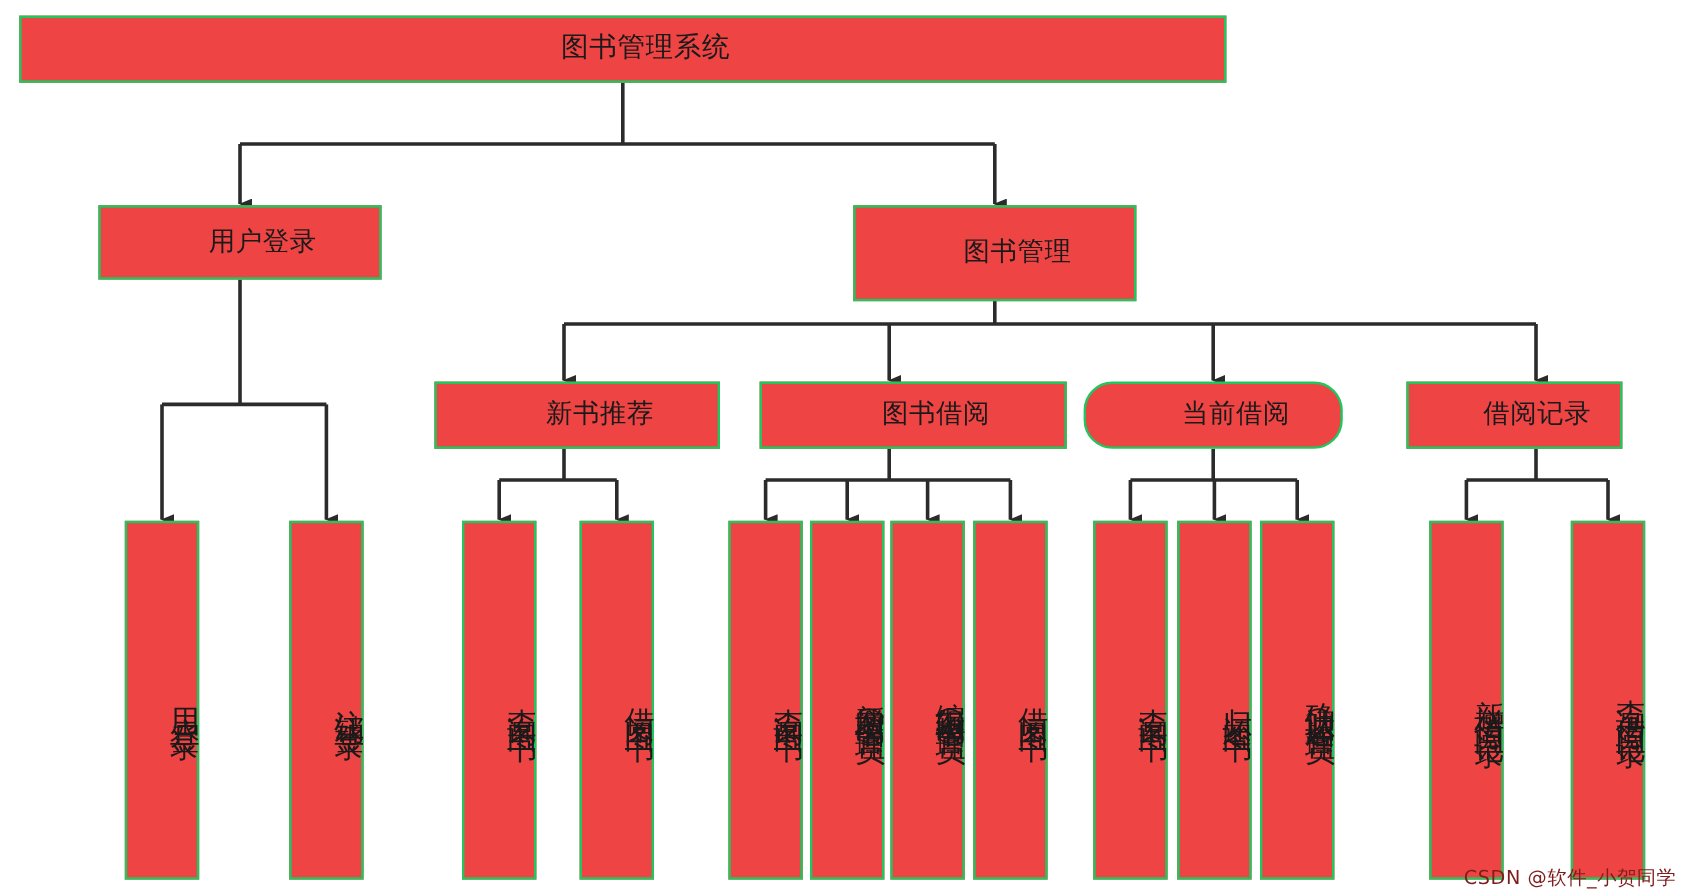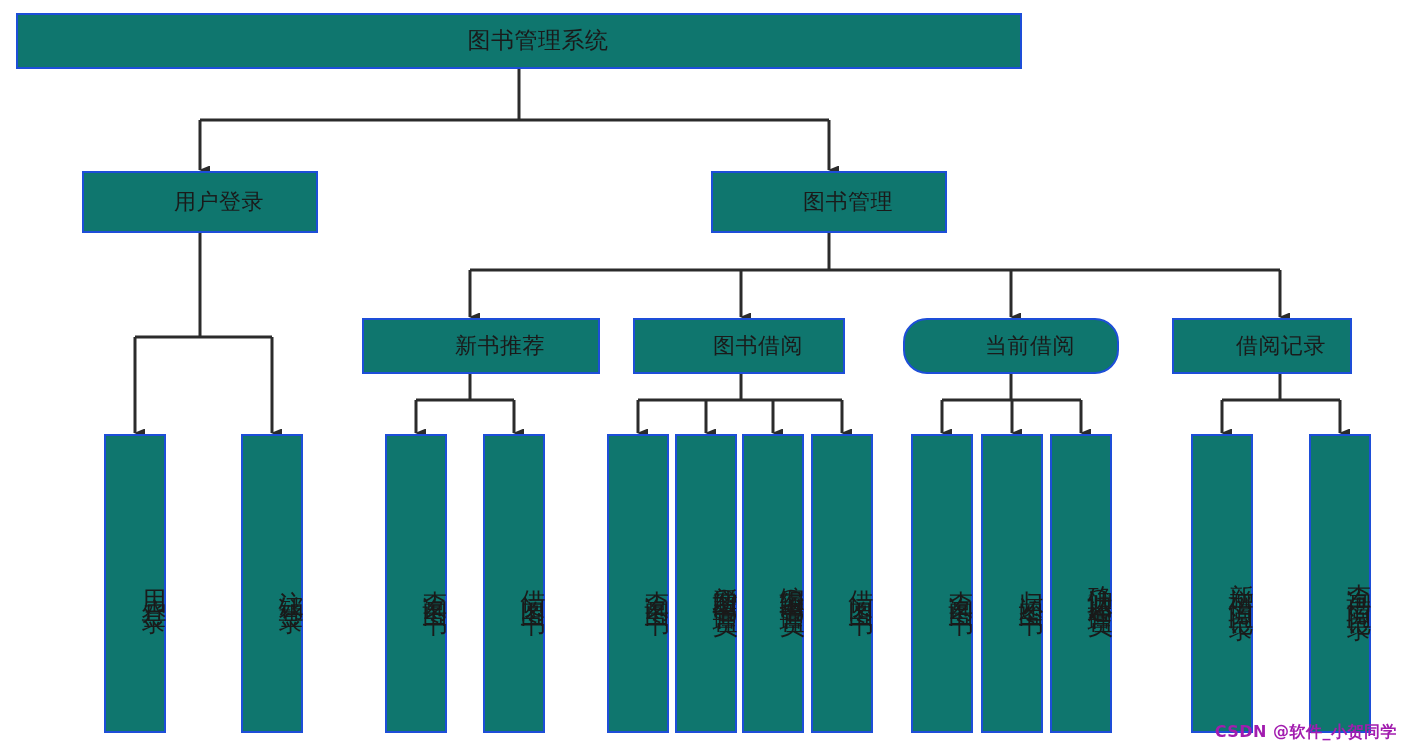--- a/index.html
+++ b/index.html
@@ -21,22 +21,22 @@
   #diagram-svg {
     position: absolute;
     left: 0;
     top: 0;
     width: 1405px;
     height: 747px;
   }
   .node {
     position: absolute;
     box-sizing: border-box;
-    background: #0f766e;
-    border: 2px solid #1d4ed8;
+    background: #ef4444;
+    border: 2px solid #22c55e;
     display: flex;
     align-items: center;
     justify-content: center;
     color: #1a1a1a;
     z-index: 3;
     padding-left: 38px;
   }
   .node-label {
     display: block;
     text-align: center;
@@ -63,25 +63,24 @@
     white-space: nowrap;
   }
   .node.vertical.tall-text .node-label {
     letter-spacing: 4px;
   }
   .watermark {
     position: absolute;
     right: 8px;
     bottom: 4px;
     font-size: 16px;
-    color: #a21caf;
+    color: #7f1d1d;
     z-index: 6;
     white-space: nowrap;
     letter-spacing: 0.5px;
-    font-weight: bold;
   }
 </style>
 </head>
 <body>
 
 <div id="diagram-root">
 
   <svg id="diagram-svg" viewBox="0 0 1405 747" xmlns="http://www.w3.org/2000/svg">
     <defs>
       <marker id="arrowhead" markerWidth="9" markerHeight="11" refX="4.5" refY="10" orient="auto" markerUnits="userSpaceOnUse">
@@ -125,27 +124,27 @@
       </g>
   </svg>
 
   <div id="nodes-layer">
       <div class="node horizontal root" style="left: 16px; top: 13px; width: 1006px; height: 56px;">
         <span class="node-label">图书管理系统</span>
       </div>
       <div class="node horizontal level1" style="left: 82px; top: 171px; width: 236px; height: 62px;">
         <span class="node-label">用户登录</span>
       </div>
-      <div class="node horizontal level1" style="left: 711px; top: 171px; width: 236px; height: 62px;">
+      <div class="node horizontal level1" style="left: 711px; top: 171px; width: 236px; height: 80px;">
         <span class="node-label">图书管理</span>
       </div>
       <div class="node horizontal level2" style="left: 362px; top: 318px; width: 238px; height: 56px;">
         <span class="node-label">新书推荐</span>
       </div>
-      <div class="node horizontal level2" style="left: 633px; top: 318px; width: 212px; height: 56px;">
+      <div class="node horizontal level2" style="left: 633px; top: 318px; width: 256px; height: 56px;">
         <span class="node-label">图书借阅</span>
       </div>
       <div class="node horizontal level2" style="left: 903px; top: 318px; width: 216px; height: 56px; border-radius: 24px;">
         <span class="node-label">当前借阅</span>
       </div>
       <div class="node horizontal level2" style="left: 1172px; top: 318px; width: 180px; height: 56px;">
         <span class="node-label">借阅记录</span>
       </div>
       <div class="node vertical leaf" style="left: 104px; top: 434px; width: 62px; height: 299px;">
         <span class="node-label">用户登录</span>

